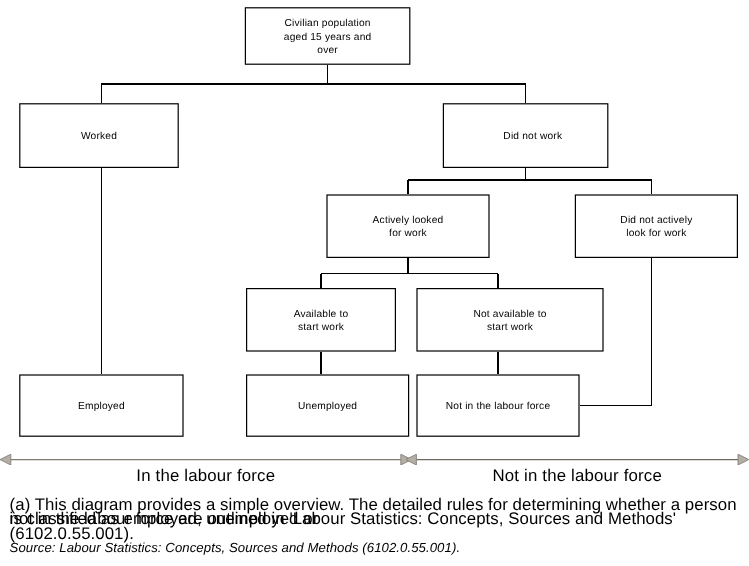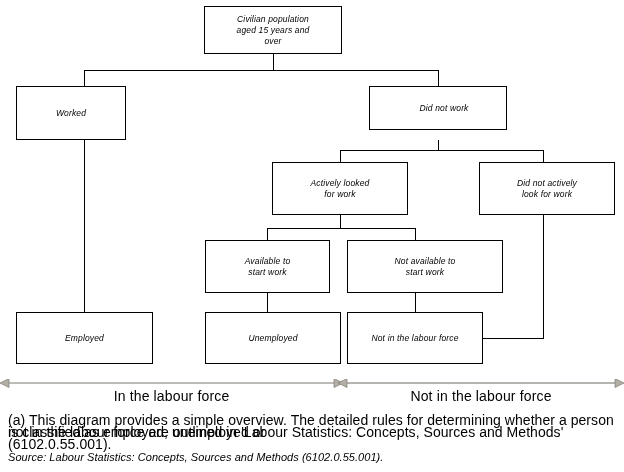--- a/index.html
+++ b/index.html
@@ -29,21 +29,20 @@
     display: flex;
     align-items: center;
     justify-content: center;
     text-align: center;
     font-size: 8.5px;
     line-height: 11px;
     letter-spacing: 0.15px;
     color: #000000;
     white-space: pre-line;
     z-index: 3;
-    font-style: italic;
   }
   .connector-layer {
     position: absolute;
     left: 0; top: 0;
     width: 624px;
     height: 472px;
     z-index: 1;
     pointer-events: none;
   }
   .arrow-label {
@@ -107,23 +106,23 @@
       </marker>
     </defs>
     <line x1="9" y1="383" x2="334" y2="383" stroke="#7f7a72" stroke-width="1.2" marker-start="url(#arrL)" marker-end="url(#arrR)"></line>
     <line x1="347" y1="383" x2="615" y2="383" stroke="#6e6a63" stroke-width="1.2" marker-start="url(#arrL)" marker-end="url(#arrR)"></line>
   </svg>
 
   <div class="node-box" style="left:204px; top:6px; width:138px; height:48px;">Civilian population
 aged 15 years and
 over</div>
 
-  <div class="node-box" style="left:16px; top:86px; width:110px; height:54px;">Worked</div>
+  <div class="node-box" style="left:16px; top:86px; width:133px; height:54px;">Worked</div>
 
-  <div class="node-box" style="left:369px; top:86px; width:138px; height:44px;padding-left:12px;">Did not work</div>
+  <div class="node-box" style="left:369px; top:86px; width:138px; height:54px;padding-left:12px;">Did not work</div>
 
   <div class="node-box" style="left:272px; top:162px; width:136px; height:53px;">Actively looked
 for work</div>
 
   <div class="node-box" style="left:479px; top:162px; width:136px; height:53px;">Did not actively
 look for work</div>
 
   <div class="node-box" style="left:205px; top:240px; width:125px; height:53px;">Available to
 start work</div>
 

